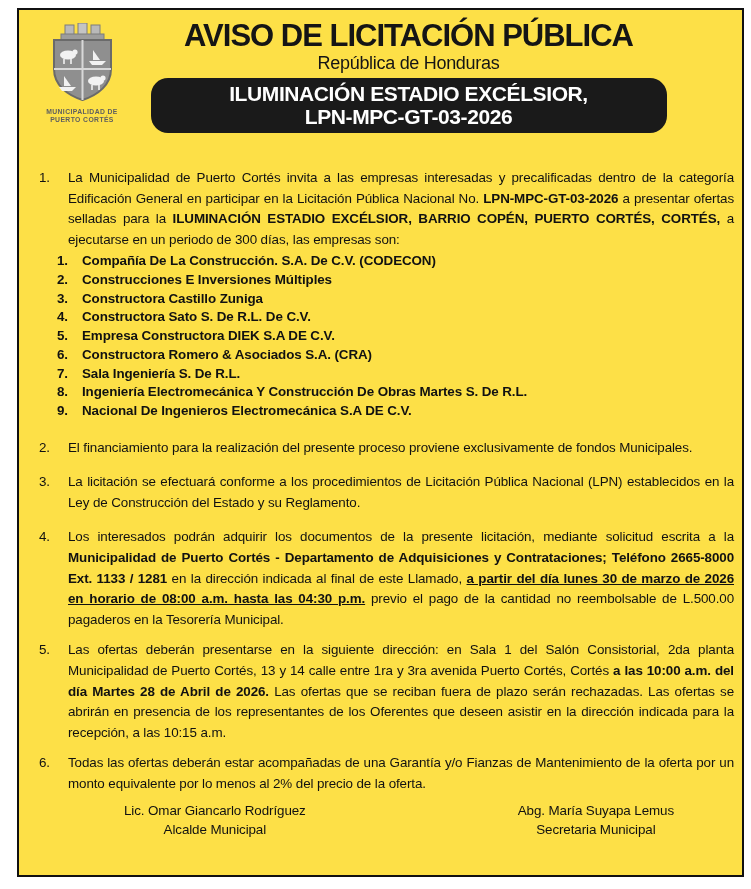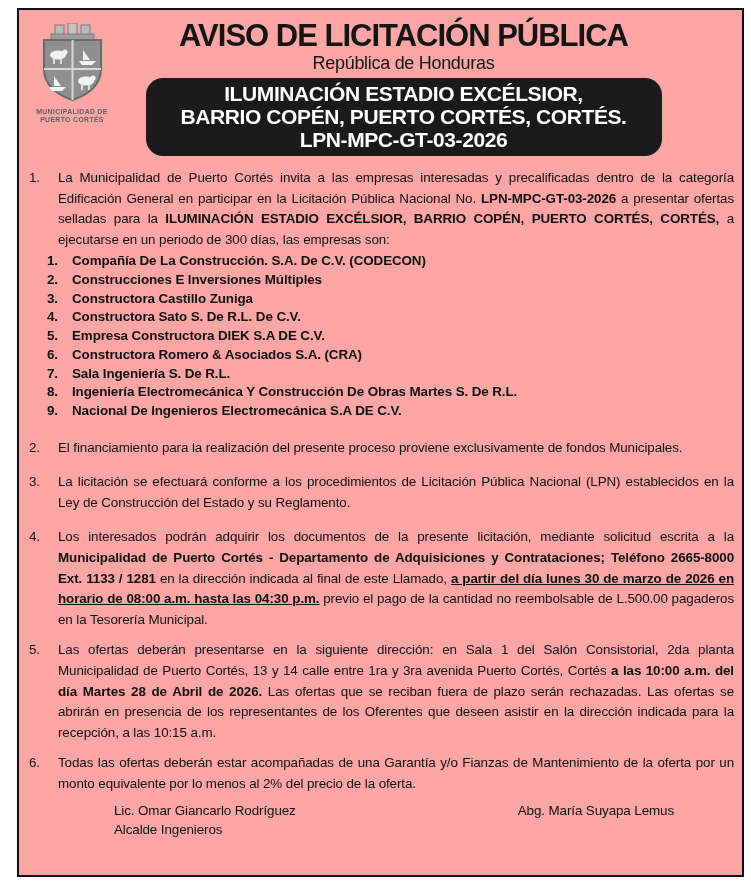--- a/index.html
+++ b/index.html
@@ -8,22 +8,22 @@
     width:751px; height:889px;
     font-family:"Liberation Sans","DejaVu Sans",sans-serif;
     color:#111;
     position:relative;
     overflow:hidden;
   }
   .page-frame {
     position:absolute;
     left:17px; top:8px; right:7px; bottom:12px;
     border:2.5px solid #111;
-    background:#fca5a5;
-    padding:6px 8px 4px 10px;
+    background:#fde047;
+    padding:6px 8px 4px 20px;
     overflow:hidden;
   }
   
   .header { position:relative; min-height:140px; }
   .logo-block {
     position:absolute; left:2px; top:4px; width:82px;
     text-align:center;
   }
   .logo-caption {
     margin-top:1px;
@@ -62,21 +62,21 @@
   .company { display:flex; line-height:18.7px; font-weight:bold; }
   .company .cnum { flex:0 0 25px; margin-left:18px; }
   .company .cname { flex:1; }
   .tight { margin-bottom:10px; }
   .tighter { margin-bottom:6px; }
   
   .signatures {
     display:flex; justify-content:space-between;
     margin:3px 60px 8px 85px;
   }
-  .sig { text-align:left; line-height:19.5px; font-size:13.4px; }
+  .sig { text-align:center; line-height:19.5px; font-size:13.4px; }
 </style>
 </head>
 <body>
 
 <div class="page-frame">
 
   <div class="header">
 
     <div class="logo-block">
       <span>
@@ -111,21 +111,20 @@
       </span>
       <div class="logo-caption">MUNICIPALIDAD DE
 PUERTO CORTÉS</div>
     </div>
 
     <div class="header-center">
       <div class="doc-title">AVISO DE LICITACIÓN PÚBLICA</div>
       <div class="doc-subtitle">República de Honduras</div>
       <div class="banner">
         <div>ILUMINACIÓN ESTADIO EXCÉLSIOR,</div>
-        <div>BARRIO COPÉN, PUERTO CORTÉS, CORTÉS.</div>
         <div>LPN-MPC-GT-03-2026</div>
       </div>
     </div>
   </div>
 
   <div class="body">
 
     <div class="item" style="margin-bottom:2px">
       <span class="num">1.</span>
       <span class="txt"><span>La Municipalidad de Puerto Cortés invita a las empresas interesadas y precalificadas dentro de la categoría Edificación General en participar en la Licitación Pública Nacional No. </span><b>LPN-MPC-GT-03-2026</b><span> a presentar ofertas selladas para la </span><b>ILUMINACIÓN ESTADIO EXCÉLSIOR, BARRIO COPÉN, PUERTO CORTÉS, CORTÉS,</b><span> a ejecutarse en un periodo de 300 días, las empresas son:</span></span>
@@ -191,21 +190,22 @@
     </div>
 
     <div class="item tighter">
       <span class="num">6.</span>
       <span class="txt">Todas las ofertas deberán estar acompañadas de una Garantía y/o Fianzas de Mantenimiento de la oferta por un monto equivalente por lo menos al 2% del precio de la oferta.</span>
     </div>
 
     <div class="signatures">
       <div class="sig">
         <div>Lic. Omar Giancarlo Rodríguez</div>
-        <div>Alcalde Ingenieros</div>
+        <div>Alcalde Municipal</div>
       </div>
       <div class="sig">
         <div>Abg. María Suyapa Lemus</div>
+        <div>Secretaria Municipal</div>
       </div>
     </div>
 
   </div>
 </div>
 
 </body></html>

